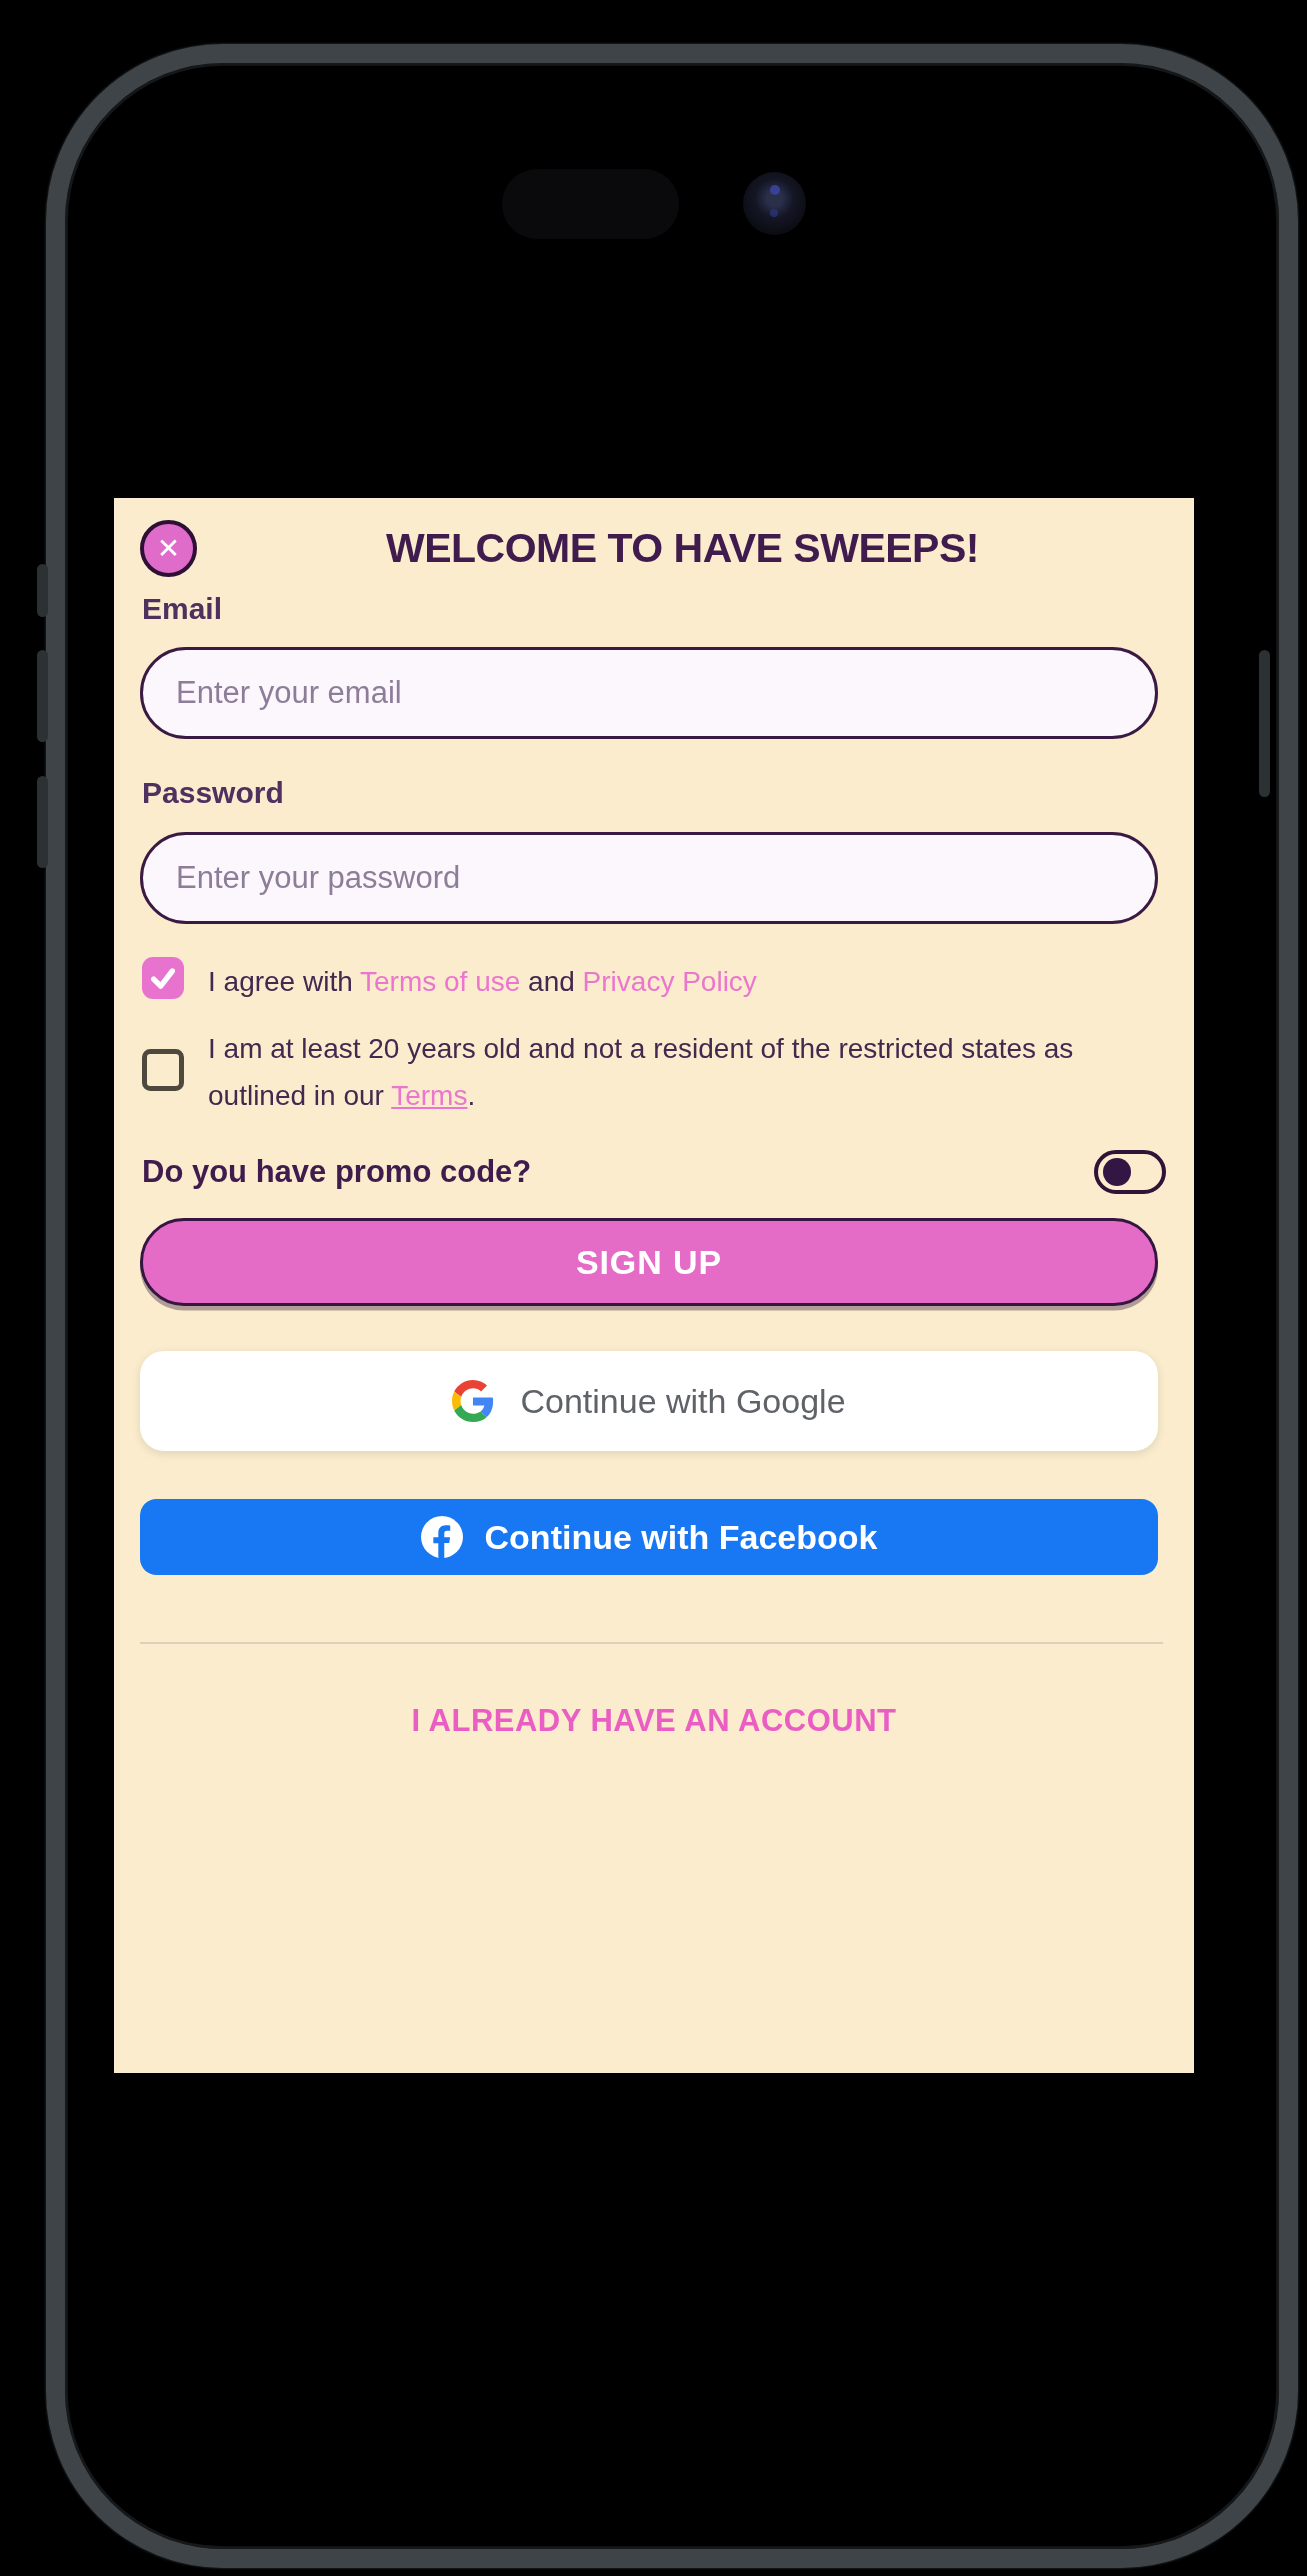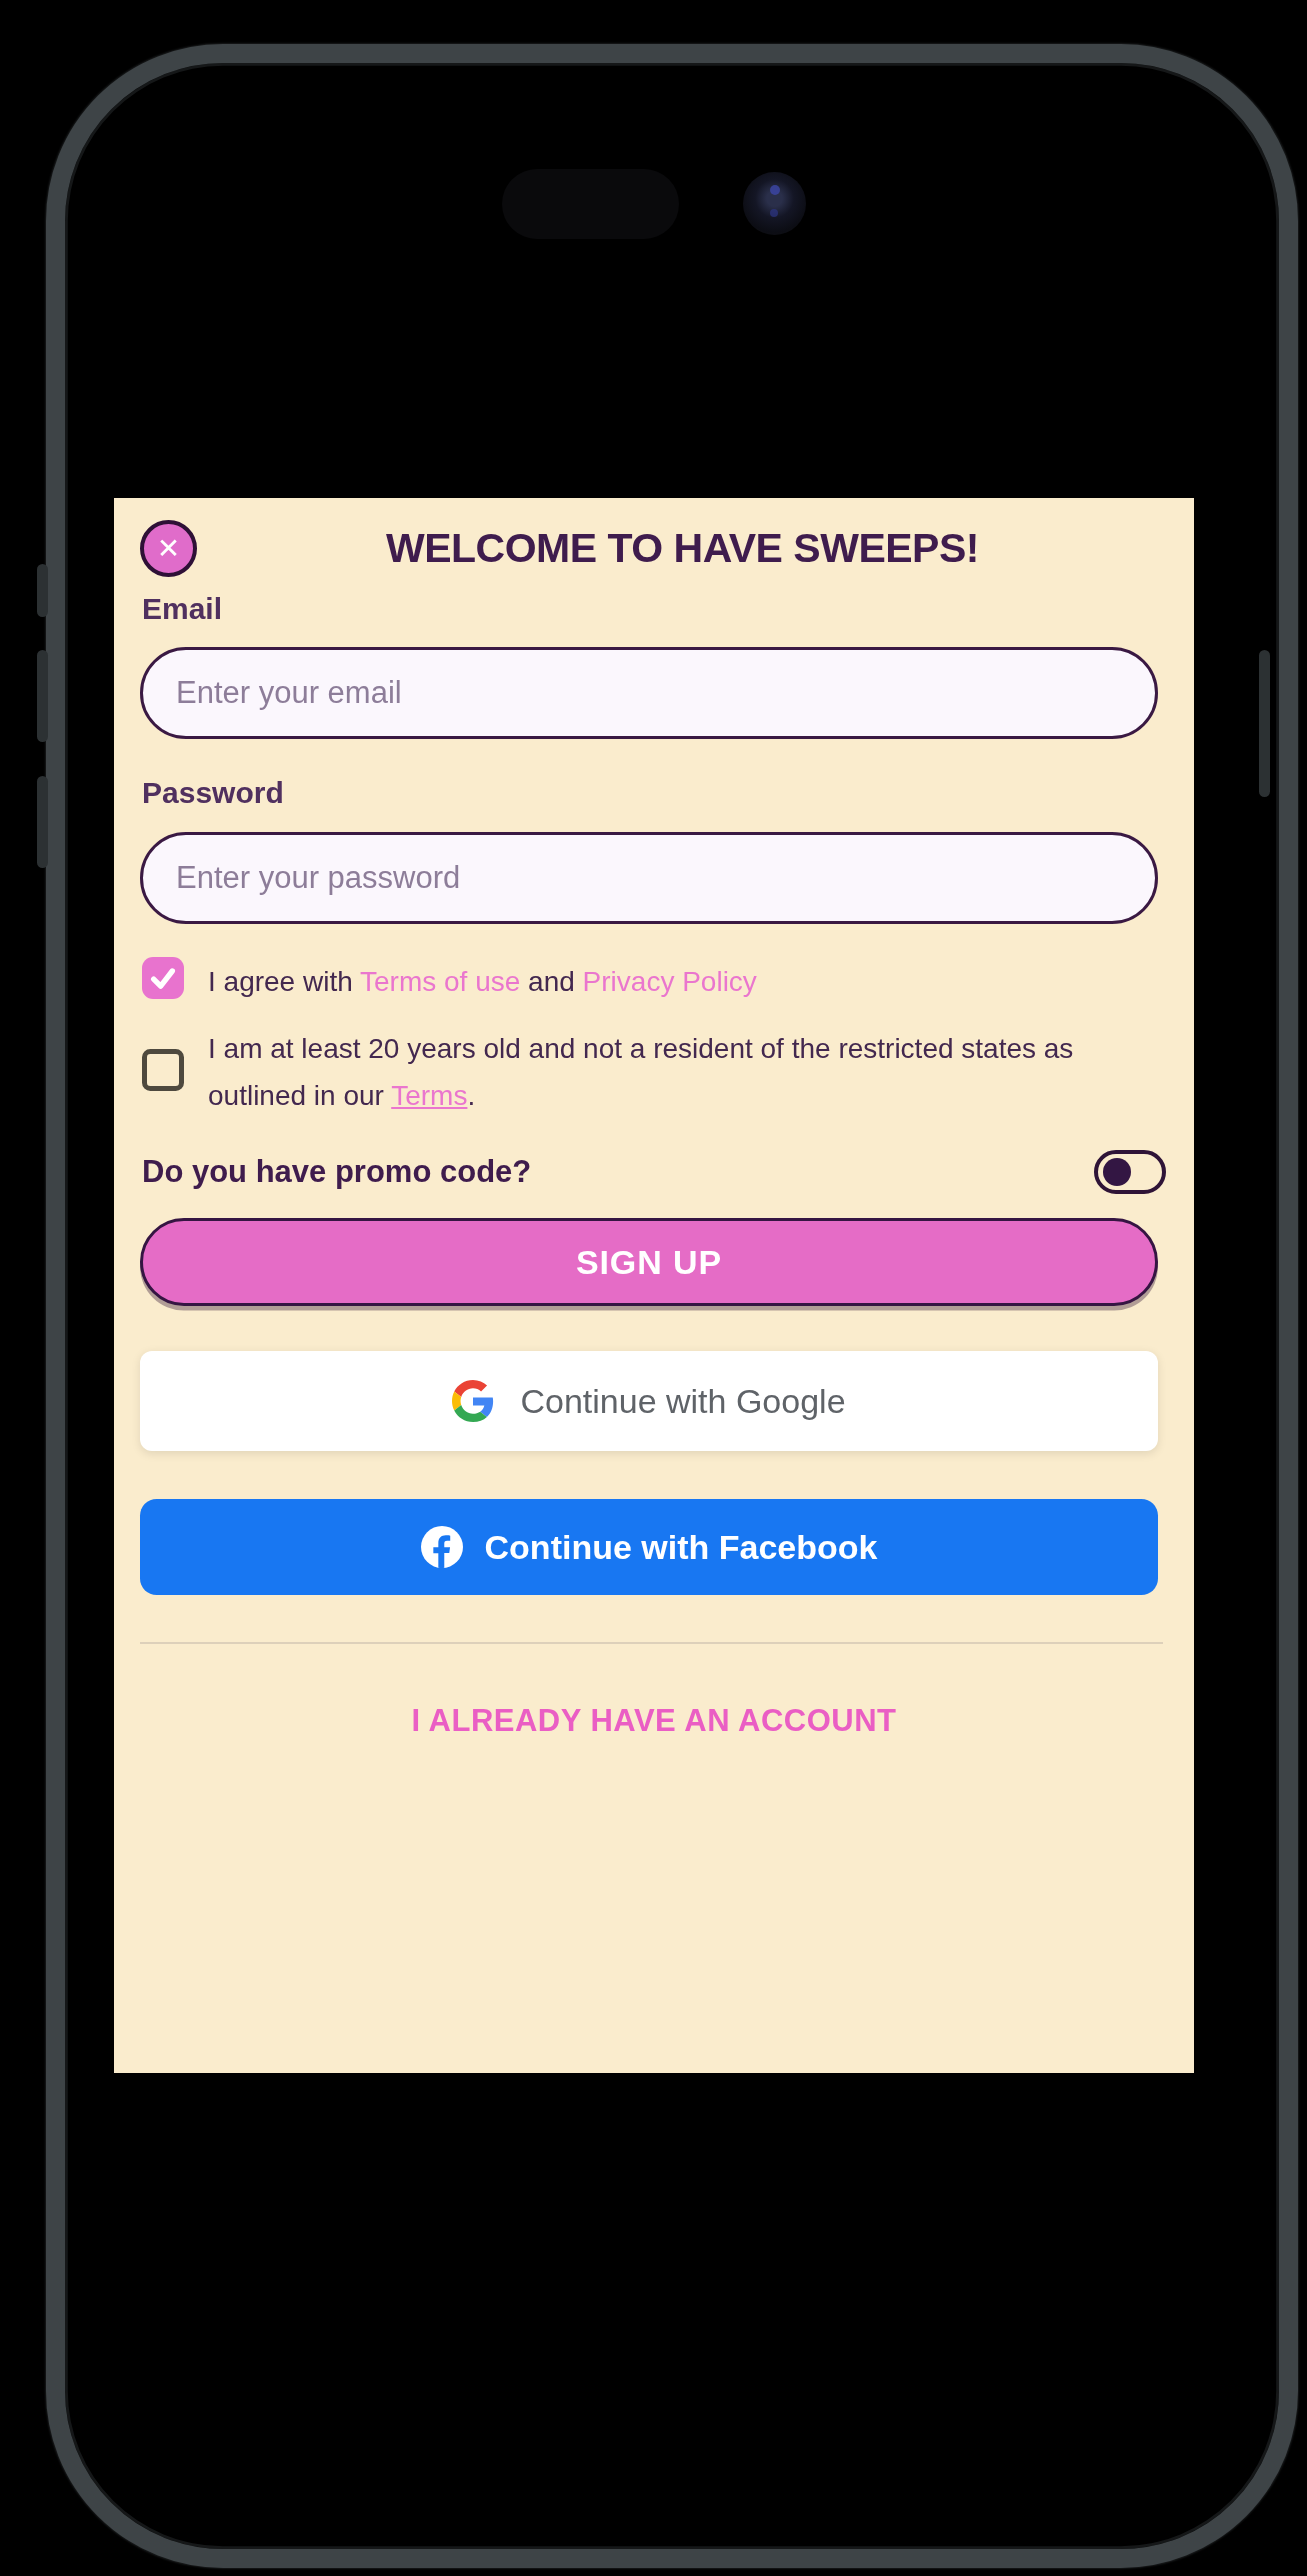--- a/index.html
+++ b/index.html
@@ -73,24 +73,24 @@
   .toggle{position:relative;width:72px;height:44px;border:4.6px solid #2f1437;
           border-radius:24px;box-sizing:border-box;background:transparent;cursor:pointer;}
   .toggle .knob{position:absolute;left:4.6px;top:3.7px;width:28px;height:28px;border-radius:50%;
           background:#331643;}
 
   .btn{position:absolute;left:26px;width:1018px;box-sizing:border-box;display:flex;
        align-items:center;justify-content:center;cursor:pointer;}
   .btn-signup{top:720px;height:88px;border-radius:46px;background:#e56cc6;
               border:3.7px solid #351542;box-shadow:0 4.6px 0 rgba(40,12,48,.35);
               color:#fff;font-size:34px;font-weight:800;letter-spacing:0.9px;}
-  .btn-google{top:853px;height:100px;border-radius:12px;background:#fff;
+  .btn-google{top:853px;height:100px;border-radius:24px;background:#fff;
               box-shadow:0 2.8px 9.2px rgba(0,0,0,.10);color:#5f6368;font-size:34px;font-weight:500;}
   .btn-google .g-icon{width:42px;height:42px;margin-right:26px;flex:0 0 auto;}
-  .btn-facebook{top:1001px;height:96px;border-radius:16.6px;background:#1877f2;
+  .btn-facebook{top:1001px;height:76px;border-radius:16.6px;background:#1877f2;
               color:#fff;font-size:34px;font-weight:700;}
   .btn-facebook .fb-icon{width:42px;height:42px;margin-right:22px;flex:0 0 auto;}
 
   .divider{position:absolute;left:26px;width:1023px;top:1144px;height:0;
            border-top:2.8px solid #ddd0ba;}
   .login-link{position:absolute;left:0;right:0;top:1205px;text-align:center;
               font-size:31px;font-weight:800;letter-spacing:0.5px;color:#ea5ec4;cursor:pointer;}
 </style>
 </head>
 <body>

